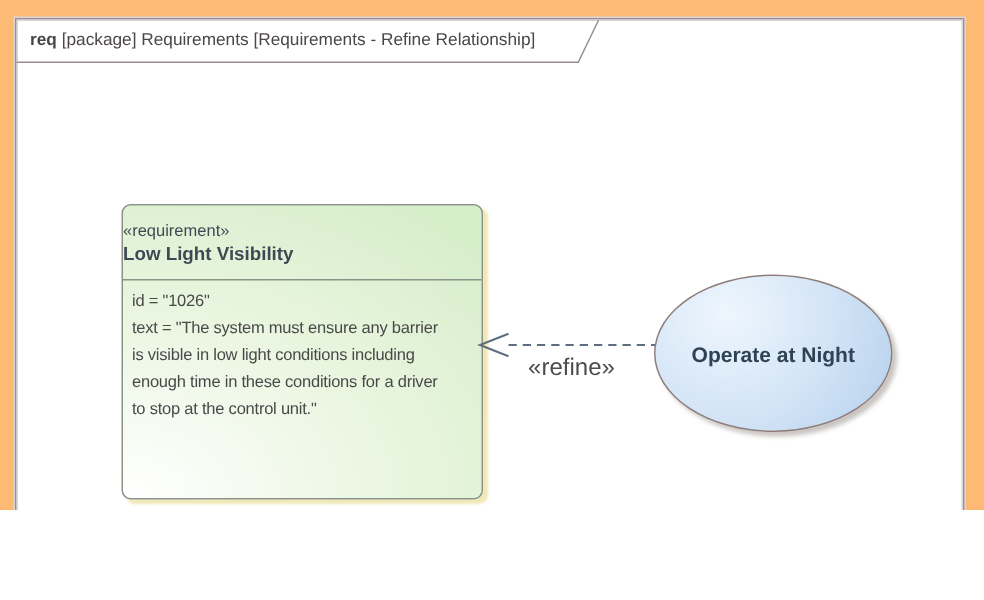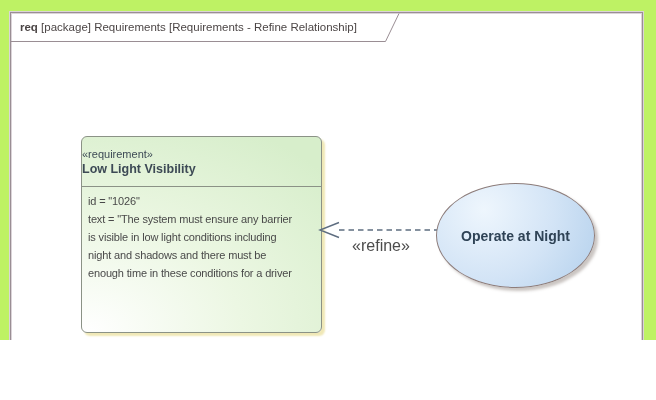--- a/index.html
+++ b/index.html
@@ -5,21 +5,21 @@
   html, body {
     margin: 0;
     padding: 0;
     background: #ffffff;
     font-family: "Liberation Sans", sans-serif;
   }
   #canvas {
     position: relative;
     width: 656px;
     height: 340px;
-    background: #bef264;
+    background: #fdba74;
     overflow: hidden;
   }
   
   .frame {
     position: absolute;
     left: 10px; top: 12px;
     width: 633px; height: 373px;
     box-sizing: border-box;
     border: 1px solid var(--frame-border);
     box-shadow: 0 0 0 1px var(--frame-border-light),
@@ -143,22 +143,22 @@
 
   <div class="requirement">
     <div class="requirement-header">
       <div class="stereotype">«requirement»</div>
       <div class="req-name">Low Light Visibility</div>
     </div>
     <div class="requirement-body">
       <div class="body-line">id = "1026"</div>
       <div class="body-line">text = "The system must ensure any barrier</div>
       <div class="body-line">is visible in low light conditions including</div>
-      <div class="body-line">night and shadows and there must be</div>
       <div class="body-line">enough time in these conditions for a driver</div>
+      <div class="body-line">to stop at the control unit."</div>
     </div>
   </div>
 
   <svg class="connector-svg">
 
     <polyline points="21,4.5 2,12 21,19.5"></polyline>
 
     <line x1="21" y1="12" x2="119" y2="12" stroke-dasharray="5.5,4"></line>
   </svg>
   <div class="connector-label">«refine»</div>

